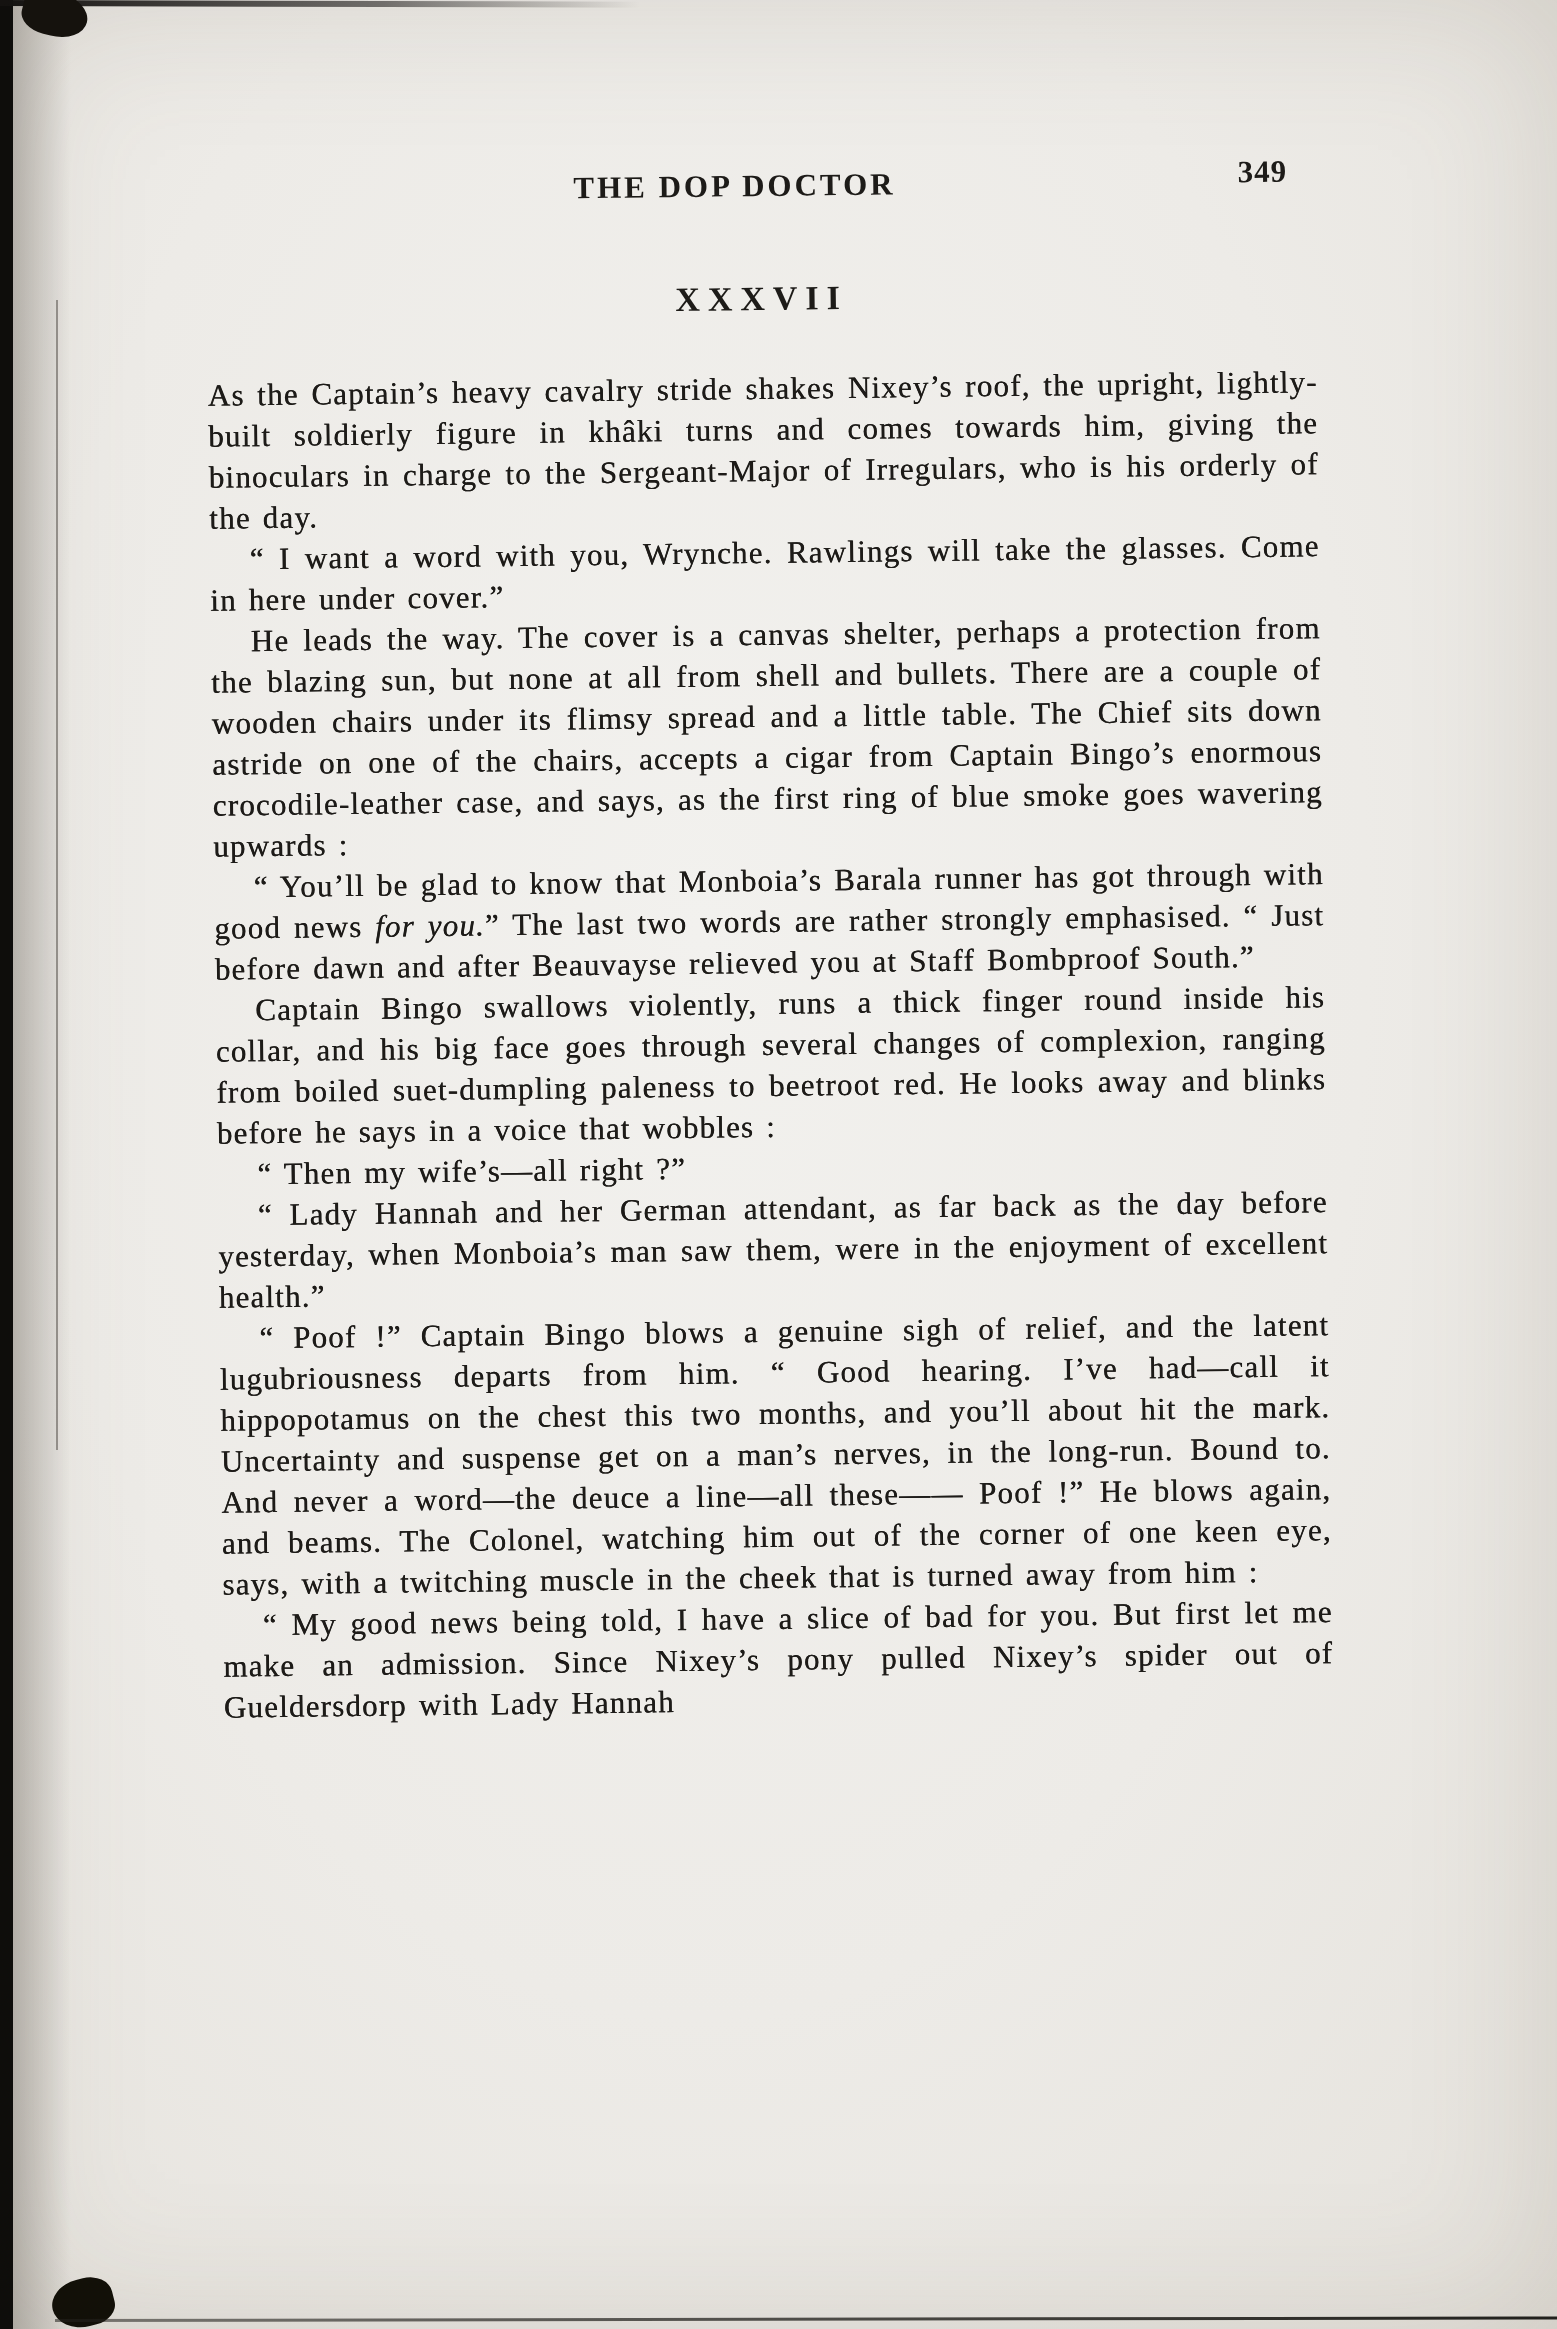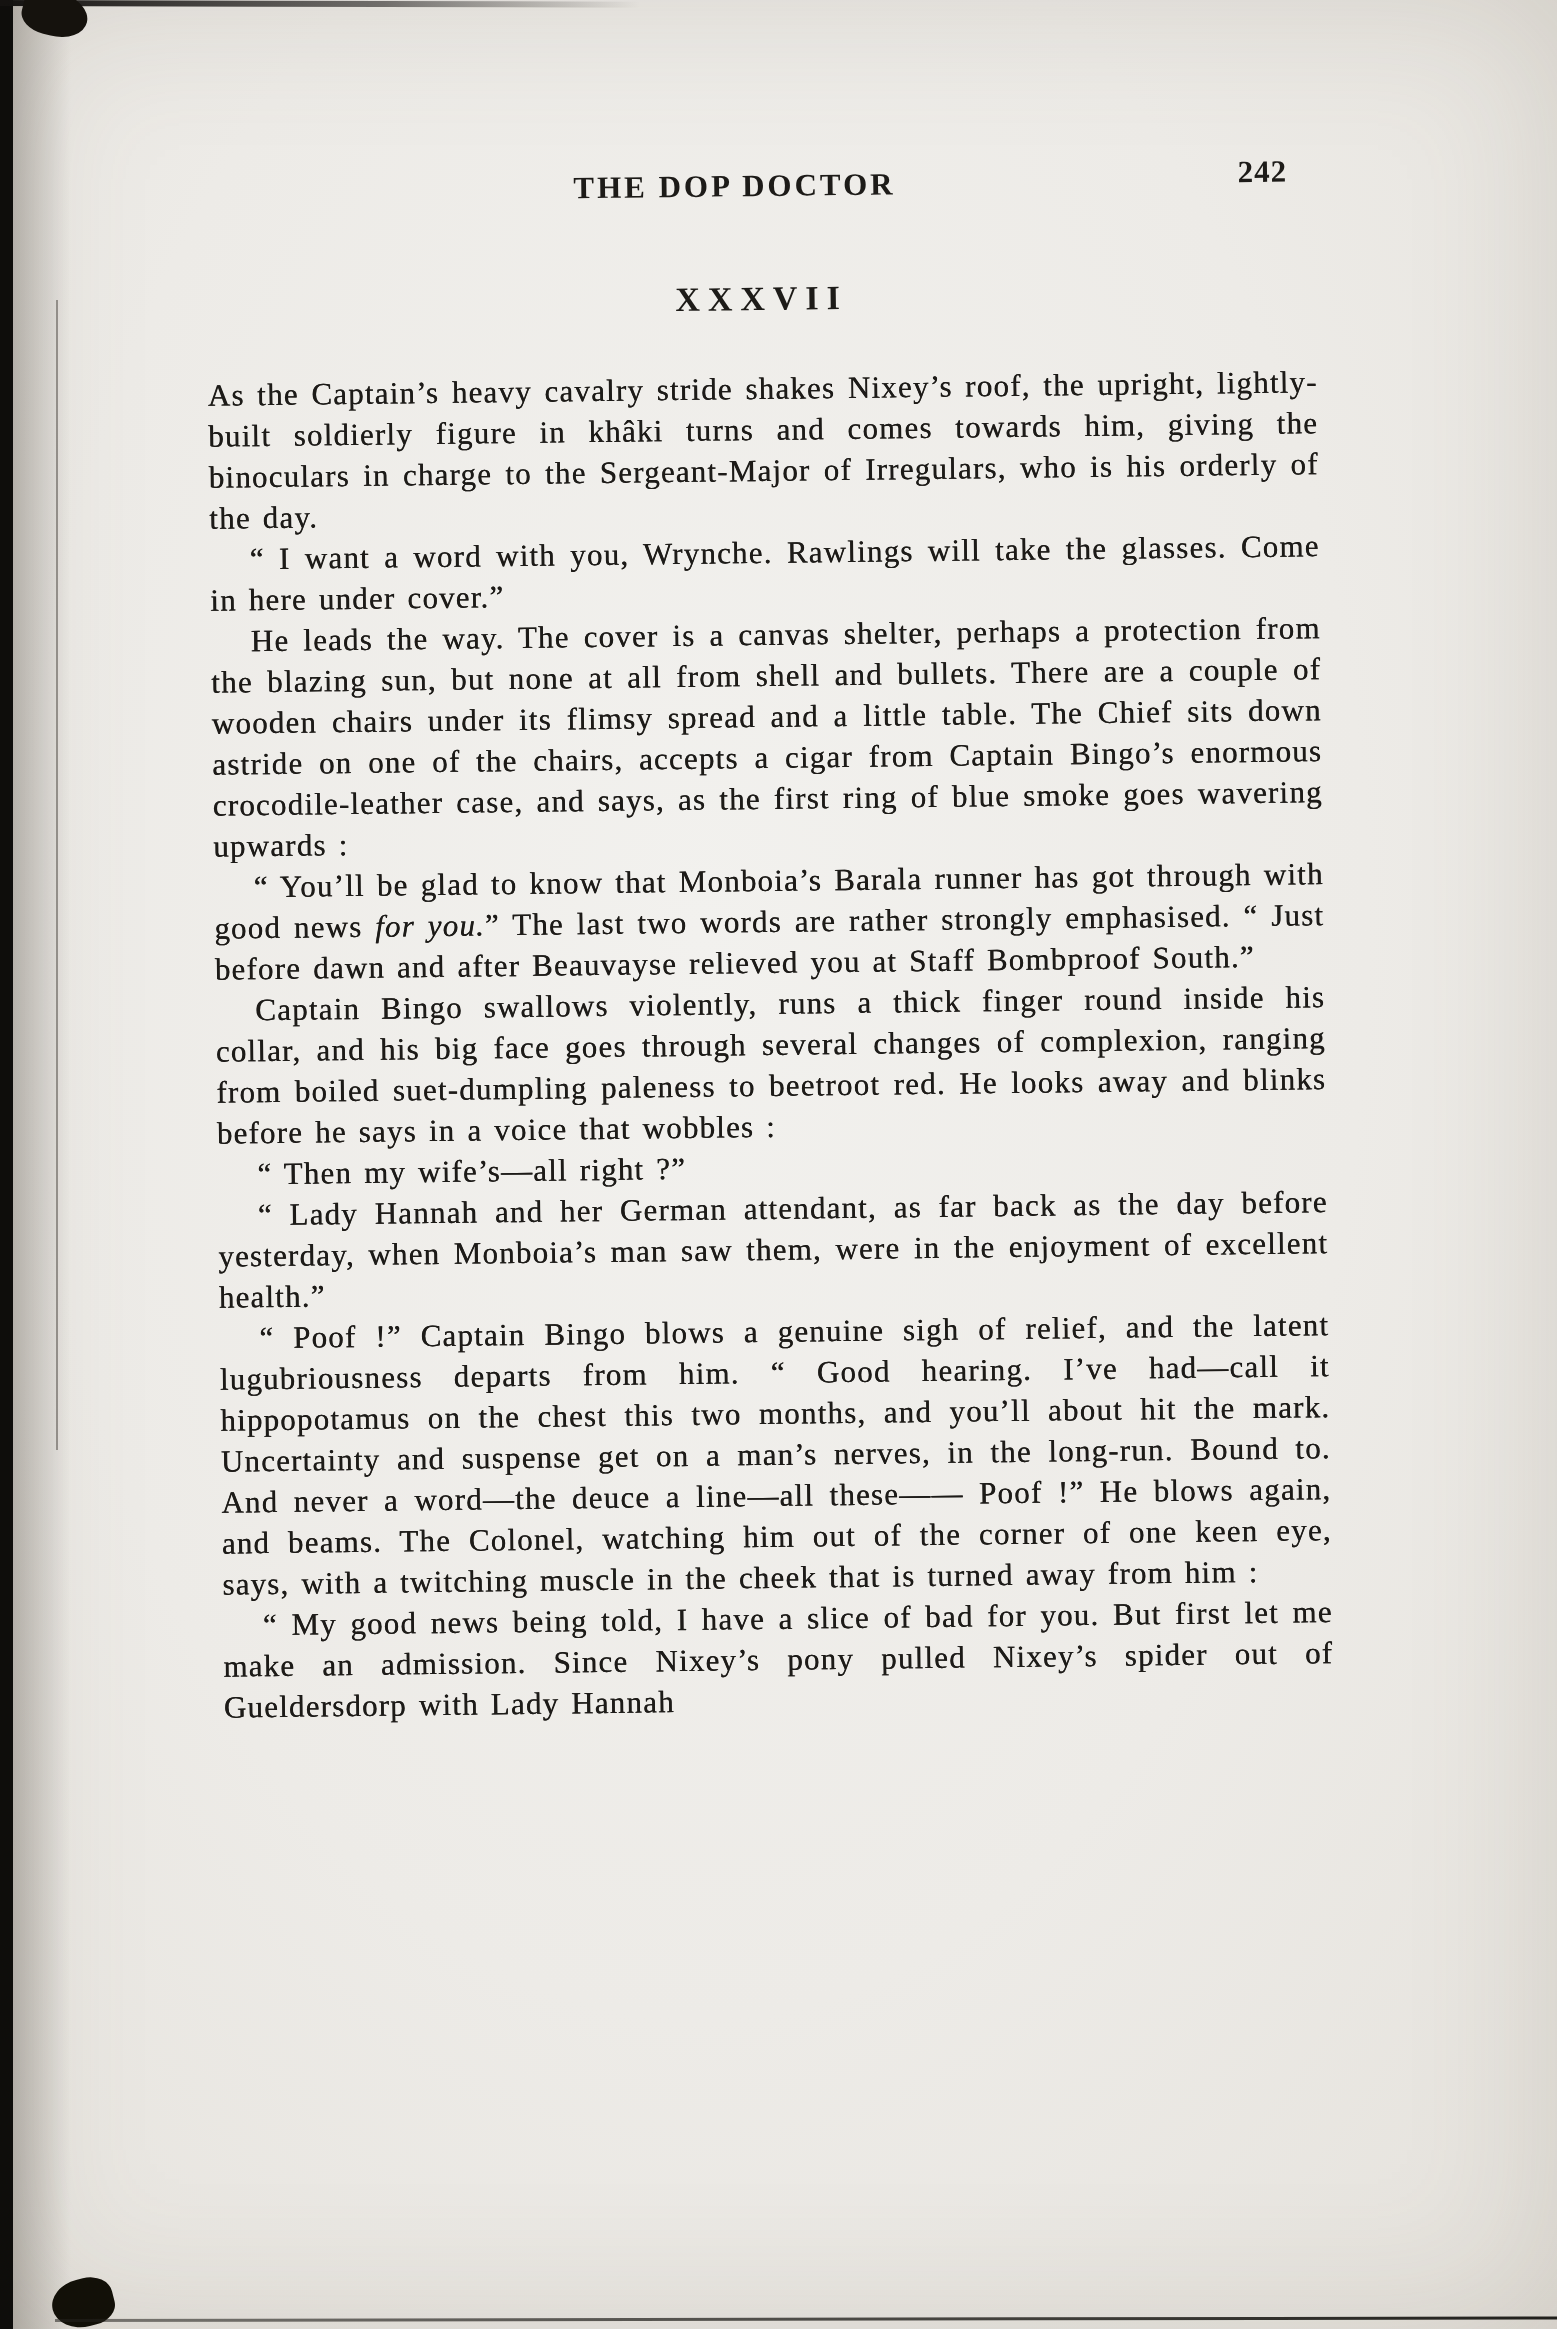--- a/index.html
+++ b/index.html
@@ -89,21 +89,21 @@
   <div class="edge-left-shade"></div>
   <div class="edge-top"></div>
   <div class="blot-top"></div>
   <div class="gutter-hairline"></div>
   <div class="blot-bottom"></div>
   <div class="edge-bottom"></div>
 
   <div class="content">
     <div class="running-header">
       <span class="head-title">THE DOP DOCTOR</span>
-      <span class="head-page">242</span>
+      <span class="head-page">349</span>
     </div>
     <div class="chapter">XXXVII</div>
     <div class="body-text" id="body-text">
         <p class="no-indent"><span>As the Captain’s heavy cavalry stride shakes Nixey’s roof, the upright, lightly-built soldierly figure in khâki turns and comes towards him, giving the binoculars in charge to the Sergeant-Major of Irregulars, who is his orderly of the day.</span></p>
         <p class="indent"><span>“ I want a word with you, Wrynche. Rawlings will take the glasses. Come in here under cover.”</span></p>
         <p class="indent"><span>He leads the way. The cover is a canvas shelter, perhaps a protection from the blazing sun, but none at all from shell and bullets. There are a couple of wooden chairs under its flimsy spread and a little table. The Chief sits down astride on one of the chairs, accepts a cigar from Captain Bingo’s enormous crocodile-leather case, and says, as the first ring of blue smoke goes wavering upwards :</span></p>
         <p class="indent"><span>“ You’ll be glad to know that Monboia’s Barala runner has got through with good news </span><span class="italic">for you.</span><span>” The last two words are rather strongly emphasised. “ Just before dawn and after Beauvayse relieved you at Staff Bombproof South.”</span></p>
         <p class="indent"><span>Captain Bingo swallows violently, runs a thick finger round inside his collar, and his big face goes through several changes of complexion, ranging from boiled suet-dumpling paleness to beetroot red. He looks away and blinks before he says in a voice that wobbles :</span></p>
         <p class="indent"><span>“ Then my wife’s—all right ?”</span></p>
         <p class="indent"><span>“ Lady Hannah and her German attendant, as far back as the day before yesterday, when Monboia’s man saw them, were in the enjoyment of excellent health.”</span></p>

